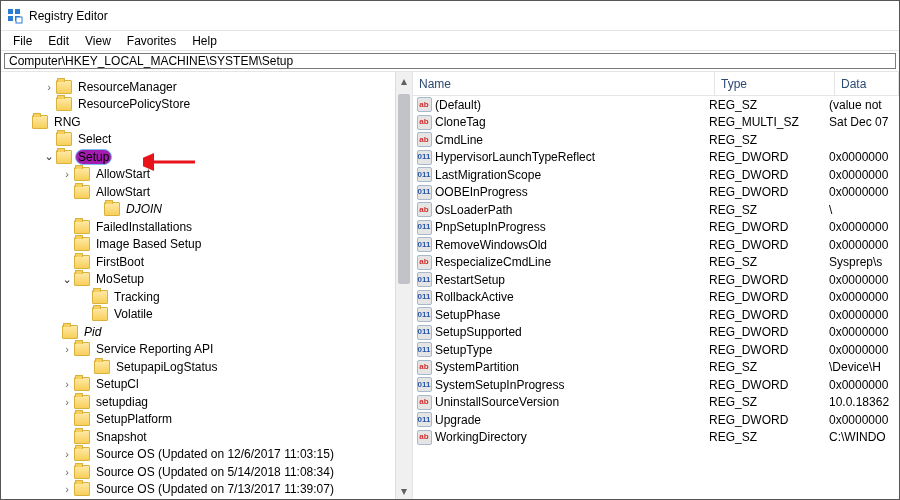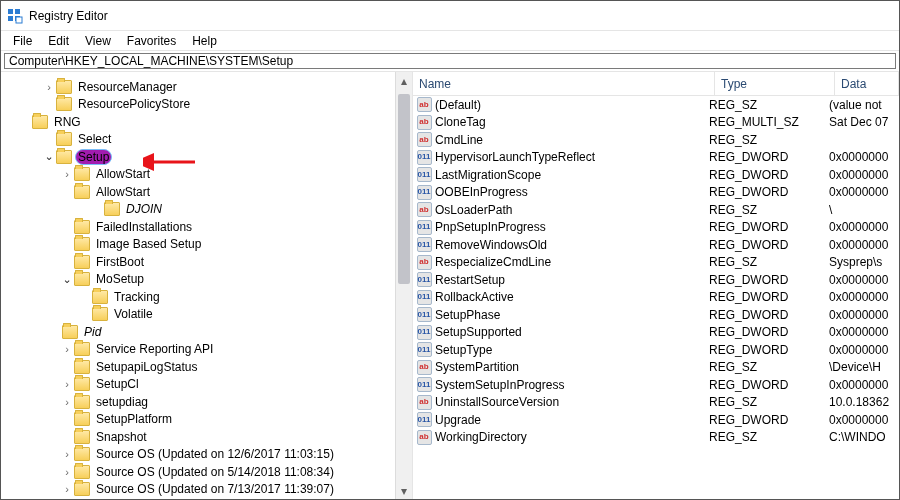--- a/index.html
+++ b/index.html
@@ -165,21 +165,21 @@
           <div class="tree-row" style="padding-left: 48px; font-style: italic;">
             <span class="expander"></span>
             <span class="folder-icon"></span>
             <span class="label">Pid</span>
           </div>
           <div class="tree-row" style="padding-left: 60px;">
             <span class="expander">›</span>
             <span class="folder-icon"></span>
             <span class="label">Service Reporting API</span>
           </div>
-          <div class="tree-row" style="padding-left: 60px;">
+          <div class="tree-row" style="padding-left: 80px;">
             <span class="expander"></span>
             <span class="folder-icon"></span>
             <span class="label">SetupapiLogStatus</span>
           </div>
           <div class="tree-row" style="padding-left: 60px;">
             <span class="expander">›</span>
             <span class="folder-icon"></span>
             <span class="label">SetupCl</span>
           </div>
           <div class="tree-row" style="padding-left: 60px;">

